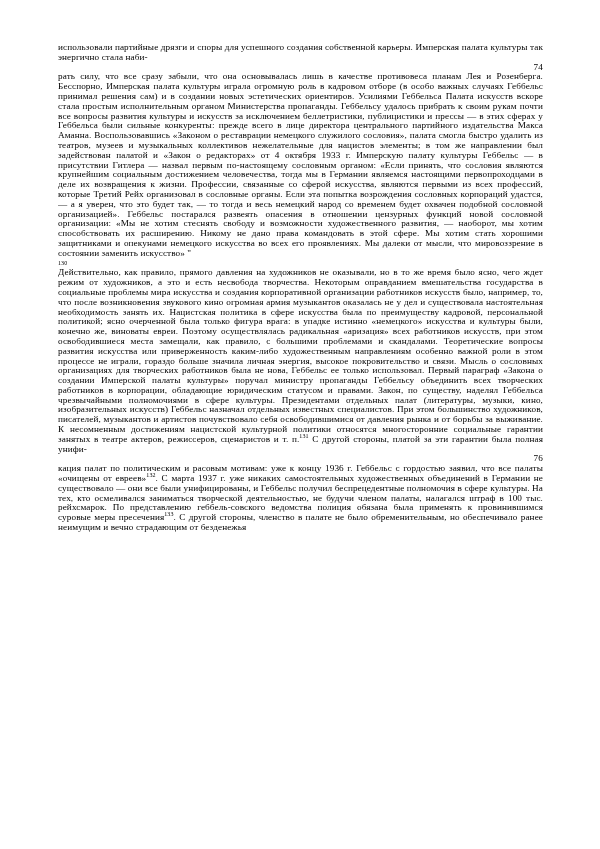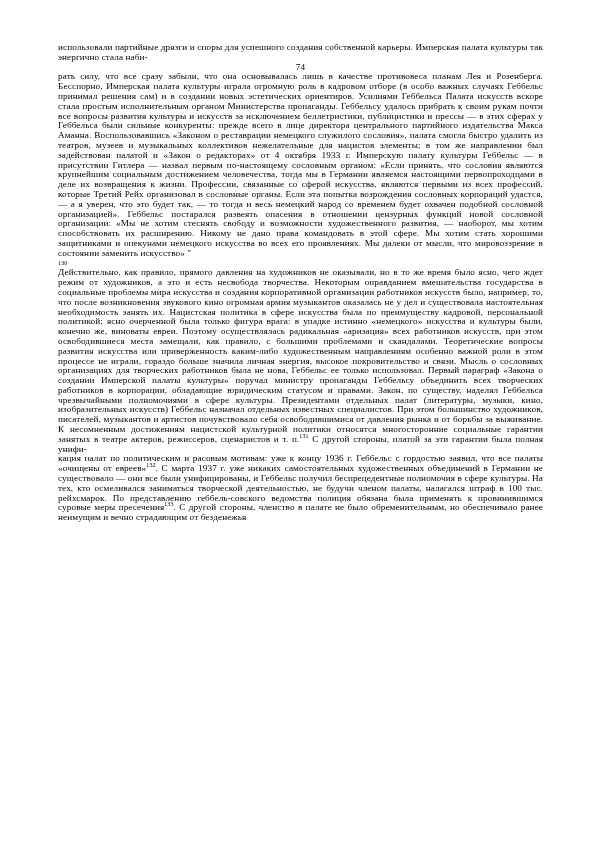--- a/index.html
+++ b/index.html
@@ -17,21 +17,21 @@
     padding: 43px 57px 4px 58px;
     color: #000000;
   }
   .doc-body {
     font-size: 9.2px;
     line-height: 9.8px;
     text-align: justify;
     letter-spacing: 0.1px;
   }
   .doc-body p, .doc-body div { margin: 0; padding: 0; }
-  .block.page_number { text-align: center; }
+  .block.page_number { text-align: right; }
   .block.footnote_marker {
     font-size: 6px;
     line-height: 9.8px;
     text-align: left;
   }
   sup {
     font-size: 6px;
     line-height: 0;
     vertical-align: super;
   }
@@ -39,15 +39,16 @@
 </head>
 <body>
 
 <div class="page">
   <div class="doc-body">
       <p class="block paragraph">использовали партийные дрязги и споры для успешного создания собственной карьеры. Имперская палата культуры так энергично стала наби-</p>
       <div class="block page_number">74</div>
       <p class="block paragraph">рать силу, что все сразу забыли, что она основывалась лишь в качестве противовеса планам Лея и Розенберга. Бесспорно, Имперская палата культуры играла огромную роль в кадровом отборе (в особо важных случаях Геббельс принимал решения сам) и в создании новых эстетических ориентиров. Усилиями Геббельса Палата искусств вскоре стала простым исполнительным органом Министерства пропаганды. Геббельсу удалось прибрать к своим рукам почти все вопросы развития культуры и искусств за исключением беллетристики, публицистики и прессы — в этих сферах у Геббельса были сильные конкуренты: прежде всего в лице директора центрального партийного издательства Макса Аманна. Воспользовавшись «Законом о реставрации немецкого служилого сословия», палата смогла быстро удалить из театров, музеев и музыкальных коллективов нежелательные для нацистов элементы; в том же направлении был задействован палатой и «Закон о редакторах» от 4 октября 1933 г. Имперскую палату культуры Геббельс — в присутствии Гитлера — назвал первым по-настоящему сословным органом: «Если принять, что сословия являются крупнейшим социальным достижением человечества, тогда мы в Германии являемся настоящими первопроходцами в деле их возвращения к жизни. Профессии, связанные со сферой искусства, являются первыми из всех профессий, которые Третий Рейх организовал в сословные органы. Если эта попытка возрождения сословных корпораций удастся, — а я уверен, что это будет так, — то тогда и весь немецкий народ со временем будет охвачен подобной сословной организацией». Геббельс постарался развеять опасения в отношении цензурных функций новой сословной организации: «Мы не хотим стеснять свободу и возможности художественного развития, — наоборот, мы хотим способствовать их расширению. Никому не дано права командовать в этой сфере. Мы хотим стать хорошими защитниками и опекунами немецкого искусства во всех его проявлениях. Мы далеки от мысли, что мировоззрение в состоянии заменить искусство» "</p>
       <div class="block footnote_marker">130</div>
       <p class="block paragraph"><span>Действительно, как правило, прямого давления на художников не оказывали, но в то же время было ясно, чего ждет режим от художников, а это и есть несвобода творчества. Некоторым оправданием вмешательства государства в социальные проблемы мира искусства и создания корпоративной организации работников искусств было, например, то, что после возникновения звукового кино огромная армия музыкантов оказалась не у дел и существовала настоятельная необходимость занять их. Нацистская политика в сфере искусства была по преимуществу кадровой, персональной политикой; ясно очерченной была только фигура врага: в упадке истинно «немецкого» искусства и культуры были, конечно же, виноваты евреи. Поэтому осуществлялась радикальная «аризация» всех работников искусств, при этом освободившиеся места замещали, как правило, с большими проблемами и скандалами. Теоретические вопросы развития искусства или приверженность каким-либо художественным направлениям особенно важной роли в этом процессе не играли, гораздо больше значила личная энергия, высокое покровительство и связи. Мысль о сословных организациях для творческих работников была не нова, Геббельс ее только использовал. Первый параграф «Закона о создании Имперской палаты культуры» поручал министру пропаганды Геббельсу объединить всех творческих работников в корпорации, обладающие юридическим статусом и правами. Закон, по существу, наделял Геббельса чрезвычайными полномочиями в сфере культуры. Президентами отдельных палат (литературы, музыки, кино, изобразительных искусств) Геббельс назначал отдельных известных специалистов. При этом большинство художников, писателей, музыкантов и артистов почувствовало себя освободившимися от давления рынка и от борьбы за выживание. К несомненным достижениям нацистской культурной политики относятся многосторонние социальные гарантии занятых в театре актеров, режиссеров, сценаристов и т. п.</span><sup>131</sup><span> С другой стороны, платой за эти гарантии была полная унифи-</span></p>
+      <div class="block page_number">76</div>
       <p class="block paragraph"><span>кация палат по политическим и расовым мотивам: уже к концу 1936 г. Геббельс с гордостью заявил, что все палаты «очищены от евреев»</span><sup>132</sup><span>. С марта 1937 г. уже никаких самостоятельных художественных объединений в Германии не существовало — они все были унифицированы, и Геббельс получил беспрецедентные полномочия в сфере культуры. На тех, кто осмеливался заниматься творческой деятельностью, не будучи членом палаты, налагался штраф в 100 тыс. рейхсмарок. По представлению геббель-совского ведомства полиция обязана была применять к провинившимся суровые меры пресечения</span><sup>133</sup><span>. С другой стороны, членство в палате не было обременительным, но обеспечивало ранее неимущим и вечно страдающим от безденежья</span></p>
     </div>
 </div>
 
 </body></html>

